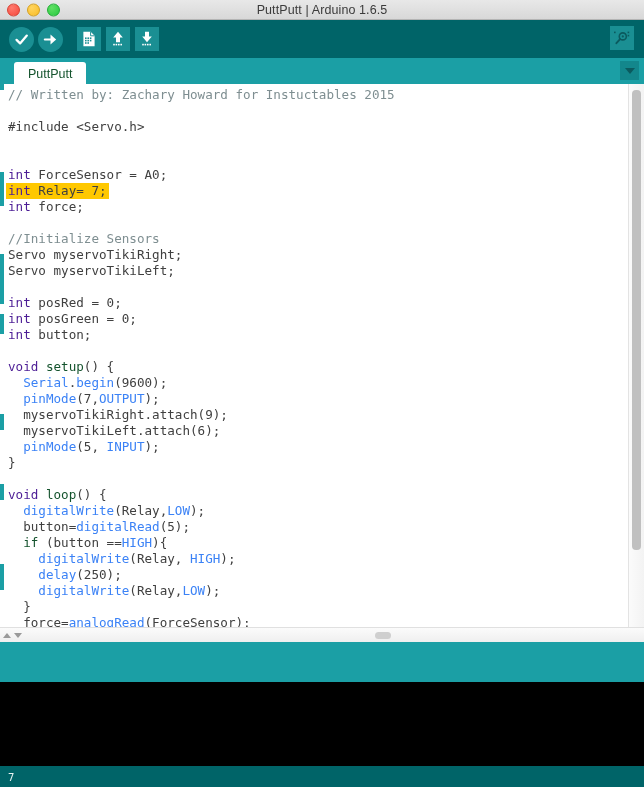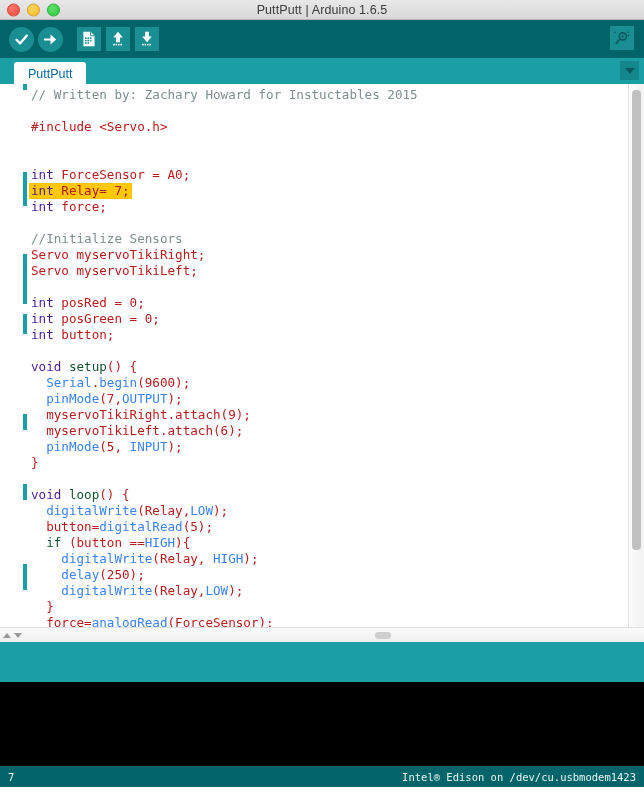--- a/index.html
+++ b/index.html
@@ -105,21 +105,21 @@
     flex: 0 0 26px;
     background: #1b9fa5;
     display: flex;
     align-items: flex-end;
     position: relative;
     padding-left: 14px;
   }
   .tab {
     height: 24px;
     background: #ffffff;
-    color: #0369a1;
+    color: #14532d;
     font-size: 12.5px;
     display: flex;
     align-items: center;
     padding: 0 14px;
     border-radius: 3px 3px 0 0;
     cursor: pointer;
     position: relative;
     top: 2px;
   }
   .tab-menu {
@@ -139,21 +139,20 @@
   }
 
   
   .editor-wrap {
     position: relative;
     flex: 1 1 auto;
     background: #ffffff;
     display: flex;
     overflow: hidden;
     min-height: 0;
-    margin-left: 23px;
   }
   .gutter {
     width: 6px;
     flex: 0 0 6px;
     background: #ffffff;
     position: relative;
   }
   .gutter-mark {
     position: absolute;
     left: 0; width: 4px;
@@ -172,21 +171,21 @@
   }
   .ln { height: 16px; padding-left: 2px; }
   .ln.hl { background: #ffc800; display: inline-block; padding-right: 2px; }
   .hlrow { height: 16px; }
 
   .k-type   { color: #4c1d95; }
   .k-func   { color: #14532d; }
   .k-lib    { color: #3b82f6; }
   .k-const  { color: #3b82f6; }
   .k-com    { color: #7e8e91; }
-  .k-plain  { color: #b91c1c; }
+  .k-plain  { color: #404040; }
 
   
   .vscroll {
     width: 15px;
     flex: 0 0 15px;
     background: linear-gradient(to right,#fbfbfb,#f3f3f3);
     border-left: 1px solid #e3e3e3;
     position: relative;
     cursor: pointer;
   }
@@ -402,16 +401,15 @@
   <div class="msgbar">
     <span></span>
   </div>
 
   <div class="console">
     <span></span>
   </div>
 
   <div class="statusbar">
     <span class="status-left">7</span>
-    <span class="status-right">Intel® Edison on /dev/cu.usbmodem1423</span>
   </div>
 
 </div>
 
 </body></html>

